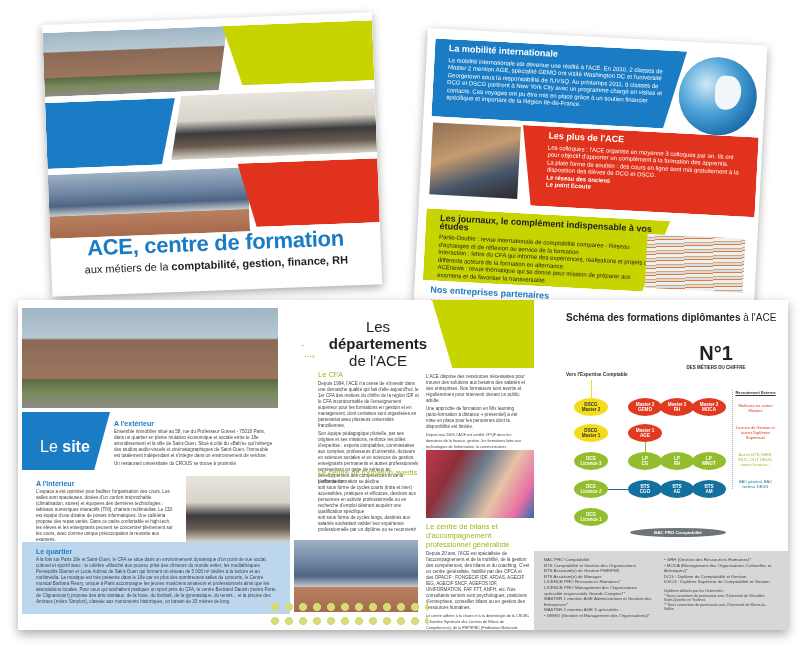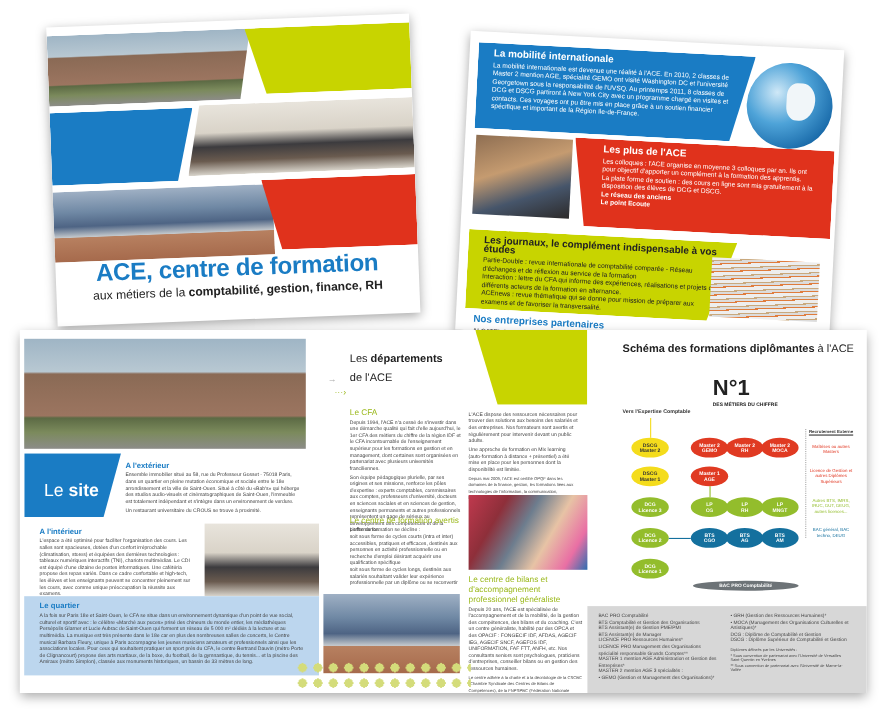--- a/index.html
+++ b/index.html
@@ -97,21 +97,21 @@
     <p class="small">L'espace a été optimisé pour faciliter l'organisation des cours. Les salles sont spacieuses, dotées d'un confort irréprochable (climatisation, stores) et équipées des dernières technologies : tableaux numériques interactifs (TNI), chariots multimédias. Le CDI est équipé d'une dizaine de postes informatiques. Une cafétéria propose des repas variés. Dans ce cadre confortable et high-tech, les élèves et les enseignants peuvent se concentrer pleinement sur les cours, avec comme unique préoccupation la réussite aux examens.</p>
     <p class="small" style="margin-top:2px">L'ACE est habilité comme centre d'examen.</p>
   </div>
   <div class="photo cls" style="left:168px;top:176px;width:104px;height:66px"></div>
   <div class="col" style="left:4px;top:242px;width:268px;height:72px;background:#bcd6ee;padding:6px 14px">
     <div class="h-blue">Le quartier</div>
     <p class="small">A la fois sur Paris 18e et Saint-Ouen, le CFA se situe dans un environnement dynamique d'un point de vue social, culturel et sportif avec : le célèbre «Marché aux puces» prisé des chineurs du monde entier, les médiathèques Persépolis Glarner et Lucie Aubrac de Saint-Ouen qui forment un réseau de 5 000 m² dédiés à la lecture et au multimédia. La musique est très présente dans le 18e car en plus des nombreuses salles de concerts, le Centre musical Barbara Fleury, unique à Paris accompagne les jeunes musiciens amateurs et professionnels ainsi que les associations locales. Pour ceux qui souhaitent pratiquer un sport près du CFA, le centre Bertrand Dauvin (métro Porte de Clignancourt) propose des arts martiaux, de la boxe, du football, de la gymnastique, du tennis... et la piscine des Amiraux (métro Simplon), classée aux monuments historiques, un bassin de 33 mètres de long.</p>
   </div>
 
   <div class="blk" style="left:414px;top:0;width:102px;height:68px;background:#c8d400;clip-path:polygon(0 0,100% 0,100% 100%,20% 100%)"></div>
-  <div style="position:absolute;left:300px;top:18px;width:120px;text-align:left;font-size:10px;color:#222;line-height:17px">
+  <div style="position:absolute;left:300px;top:18px;width:120px;text-align:center;font-size:15px;color:#222;line-height:17px">
     <div><span>Les </span><b>départements</b></div>
     <div>de l'ACE</div>
   </div>
   <div style="position:absolute;left:280px;top:40px;color:#aaa;font-size:8px">→</div>
   <div style="position:absolute;left:286px;top:52px;color:#9ab81a;font-size:8px">···›</div>
   <div class="col" style="left:300px;top:70px;width:102px">
     <div class="h-green">Le CFA</div>
     <p class="small">Depuis 1994, l'ACE n'a cessé de s'investir dans une démarche qualité qui fait d'elle aujourd'hui, le 1er CFA des métiers du chiffre de la région IDF et le CFA incontournable de l'enseignement supérieur pour les formations en gestion et en management, dont certaines sont organisées en partenariat avec plusieurs universités franciliennes.</p>
     <p class="small" style="margin-top:2px">Son équipe pédagogique plurielle, par ses origines et ses missions, renforce les pôles d'expertise : experts comptables, commissaires aux comptes, professeurs d'université, docteurs en sciences sociales et en sciences de gestion, enseignants permanents et autres professionnels représentent un gage de sérieux au développement des compétences et de la performance.</p>
   </div>
@@ -129,21 +129,21 @@
   </div>
   <div class="photo bld2" style="left:276px;top:240px;width:124px;height:72px"></div>
   <div class="col" style="left:408px;top:222px;width:104px">
     <div class="h-green">Le centre de bilans et d'accompagnement professionnel généraliste</div>
     <p class="small">Depuis 20 ans, l'ACE est spécialisée de l'accompagnement et de la mobilité, de la gestion des compétences, des bilans et du coaching. C'est un centre généraliste, habilité par des OPCA et des OPACIF : FONGECIF IDF, AFDAS, AGECIF IEG, AGECIF SNCF, AGEFOS IDF, UNIFORMATION, FAF FTT, ANFH, etc. Nos consultants seniors sont psychologues, praticiens d'entreprises, conseiller bilans ou en gestion des ressources humaines.</p>
     <p class="small" style="font-size:3.8px;margin-top:2px">Le centre adhère à la charte et à la déontologie de la CSCBC (Chambre Syndicale des Centres de Bilans de Compétences), de la FNPSPBC (Fédération Nationale Professionnelle de la Validation des Acquis de l'Expérience) et de l'AEC (Association Européenne du Coaching).</p>
   </div>
   <div class="dots" style="left:250px;top:300px;width:160px;height:30px"></div>
 
   <div style="position:absolute;left:548px;top:12px;font-size:10px;color:#222"><b>Schéma des formations diplômantes</b><span> à l'ACE</span></div>
-  <div style="position:absolute;left:630px;top:42px;width:72px;text-align:left">
+  <div style="position:absolute;left:662px;top:42px;width:72px;text-align:center">
     <div style="font-size:20px;font-weight:bold;color:#222">N°1</div>
     <div style="font-size:4.5px;font-weight:bold;color:#222">DES MÉTIERS DU CHIFFRE</div>
   </div>
   <div style="position:absolute;left:548px;top:72px;font-size:4.8px;font-weight:bold;color:#333">Vers l'Expertise Comptable</div>
 
   <div class="node y" style="left:556px;top:98px;width:34px;height:18px">DSCG
 Master 2</div>
   <div class="node y" style="left:556px;top:124px;width:34px;height:18px">DSCG
 Master 1</div>
   <div class="node g" style="left:556px;top:152px;width:34px;height:18px">DCG

